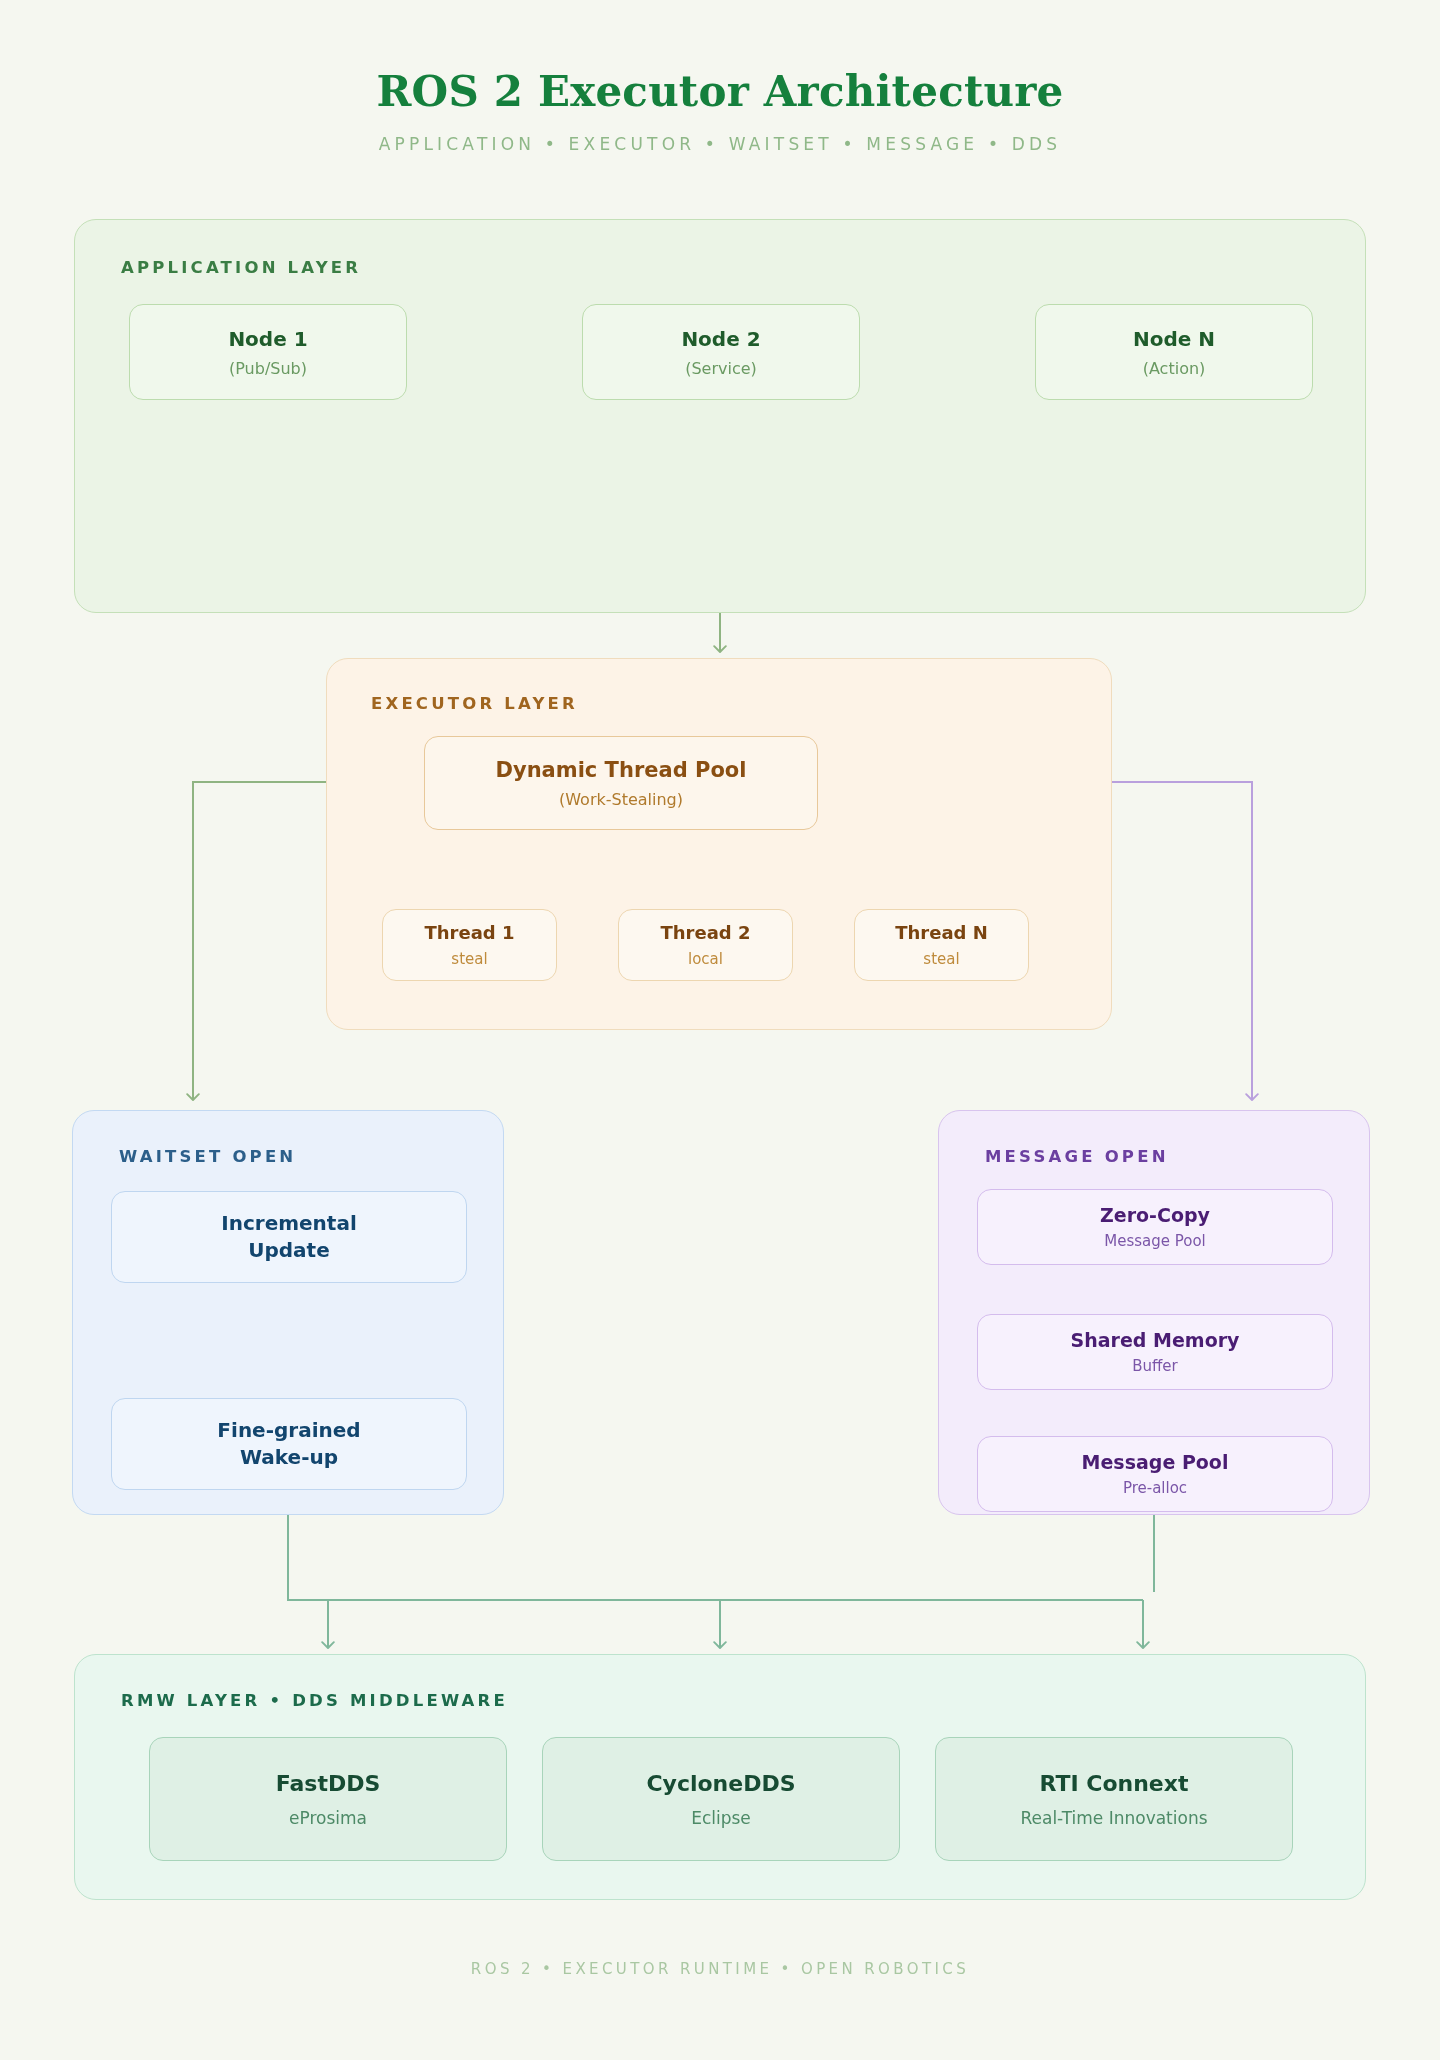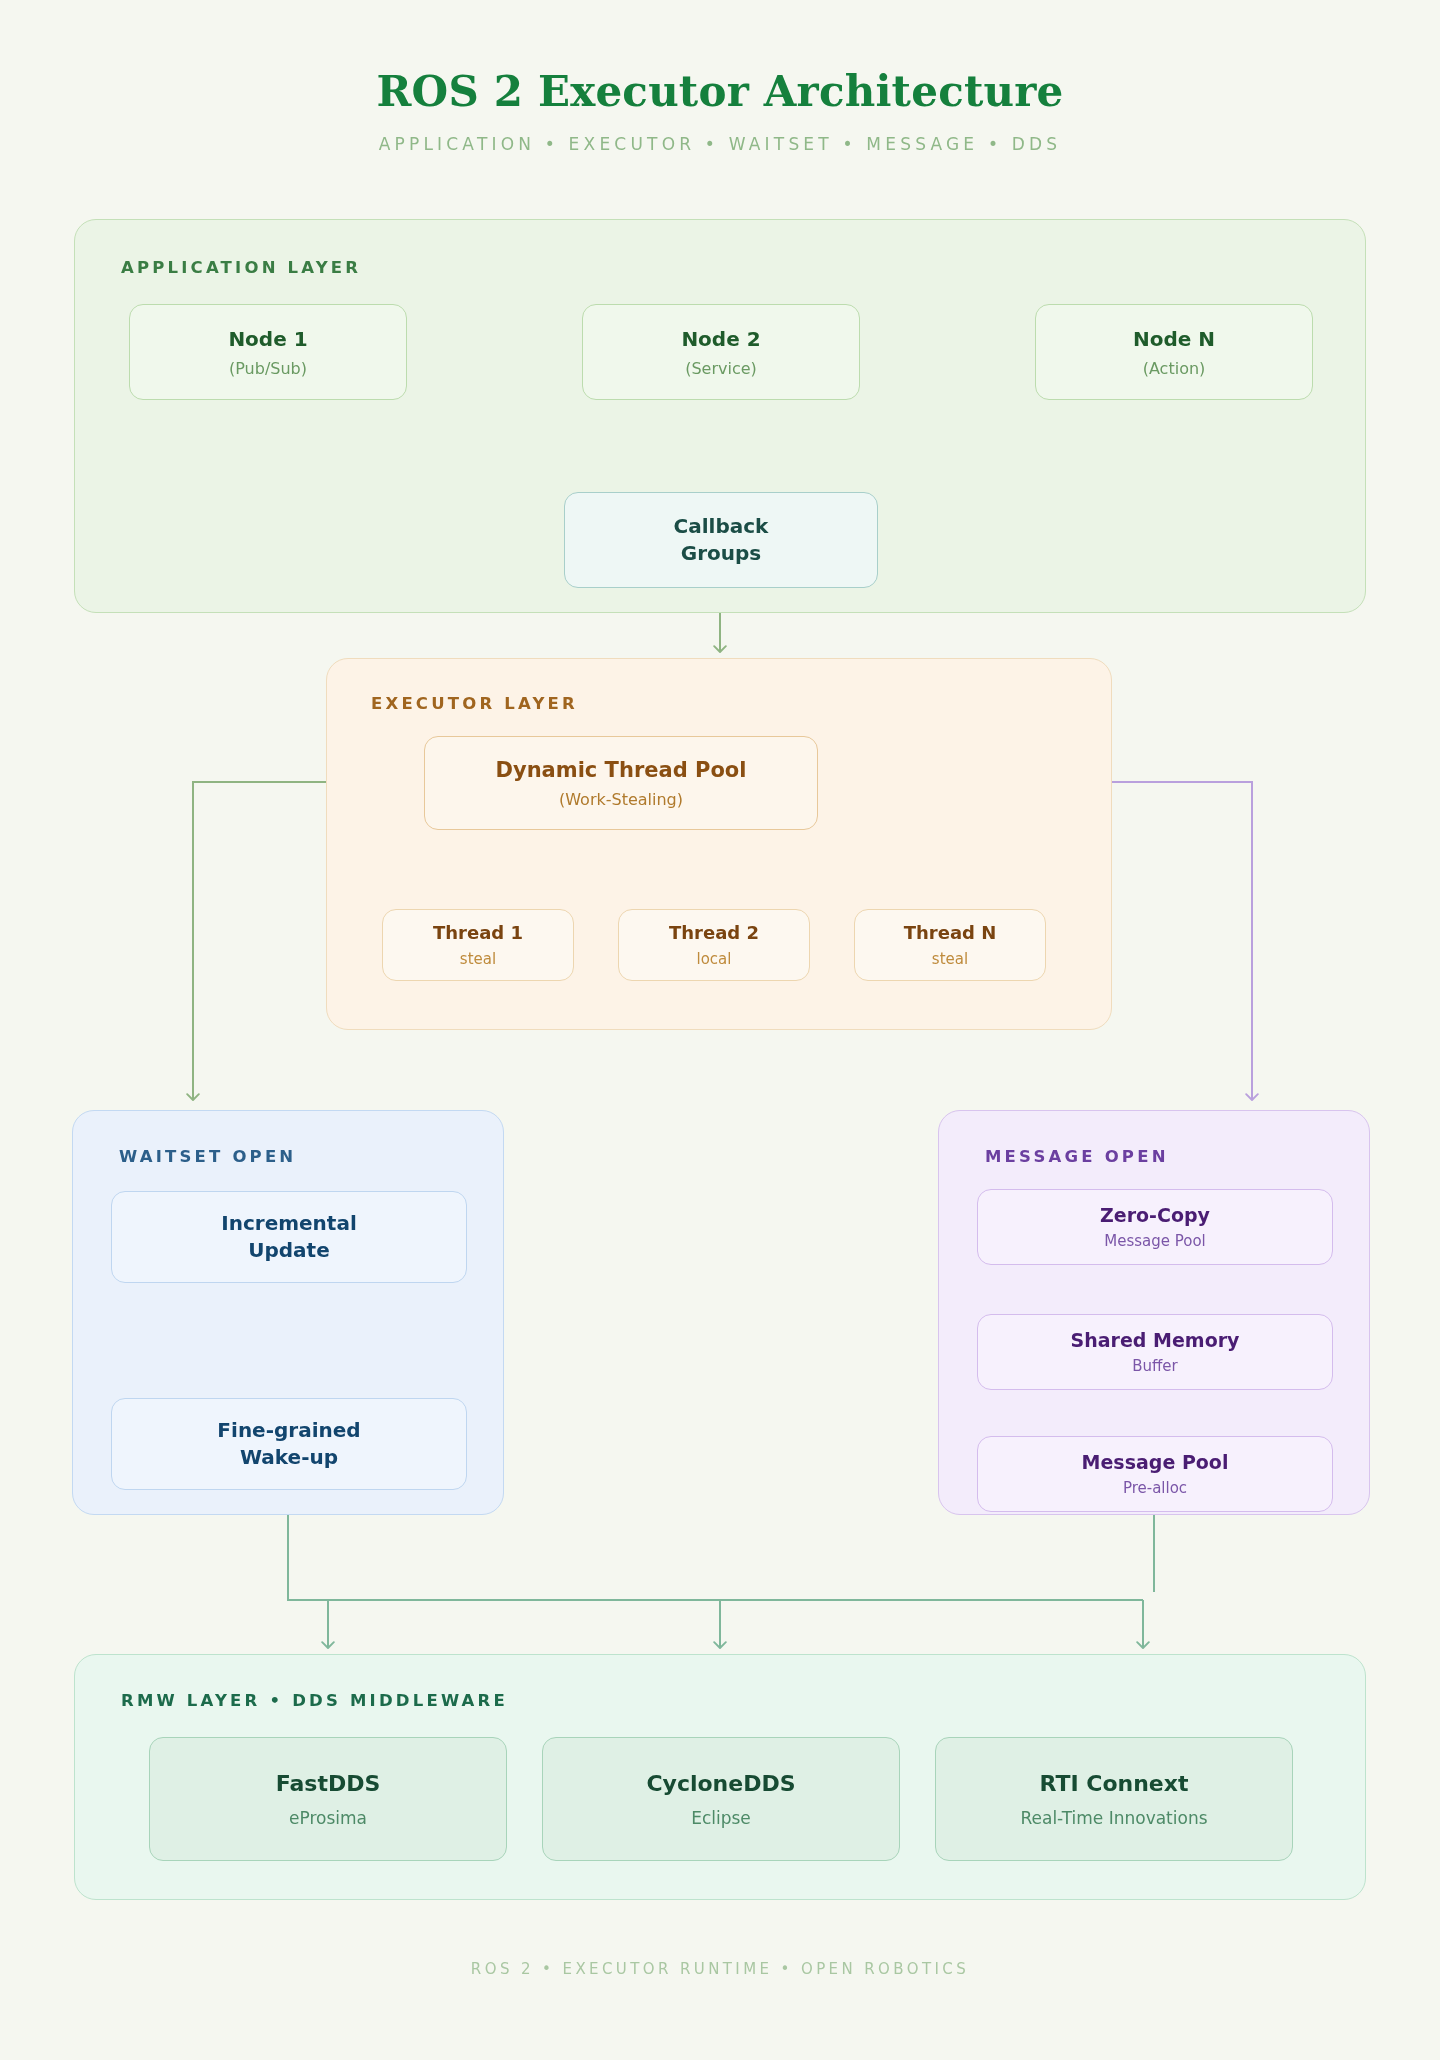--- a/index.html
+++ b/index.html
@@ -106,21 +106,21 @@
     left: 97px; top: 77px; width: 394px; height: 94px;
     background: #fdf6ec;
     border-color: #e8c89a;
   }
   #thread-pool .card-title { color: #8a4f12; font-size: 21px; }
   #thread-pool .card-sub   { color: #b07a2c; }
 
   .thread-card {
     background: #fdf8f0;
     border-color: #edd6b0;
-    width: 192px; height: 72px;
+    width: 175px; height: 72px;
     top: 250px;
   }
   .thread-card .card-title { color: #7a4410; font-size: 18px; }
   .thread-card .card-sub   { color: #bf8b3c; font-size: 15px; margin-top: 5px; }
   #thread-1 { left: 55px; }
   #thread-2 { left: 291px; }
   #thread-n { left: 527px; }
 
   
   #waitset-layer {
@@ -258,24 +258,20 @@
   <div class="card app-node" id="node-2">
     <div class="card-title">Node 2</div>
     <div class="card-sub">(Service)</div>
   </div>
 
   <div class="card app-node" id="node-n">
     <div class="card-title">Node N</div>
     <div class="card-sub">(Action)</div>
   </div>
 
-  <div class="card" id="callback-groups">
-    <div class="card-title two-line">Callback</div>
-    <div class="card-title two-line">Groups</div>
-  </div>
 </div>
 
 <div class="layer" id="executor-layer">
   <div class="layer-title">EXECUTOR LAYER</div>
 
   <div class="card" id="thread-pool">
     <div class="card-title">Dynamic Thread Pool</div>
     <div class="card-sub">(Work-Stealing)</div>
   </div>
 

